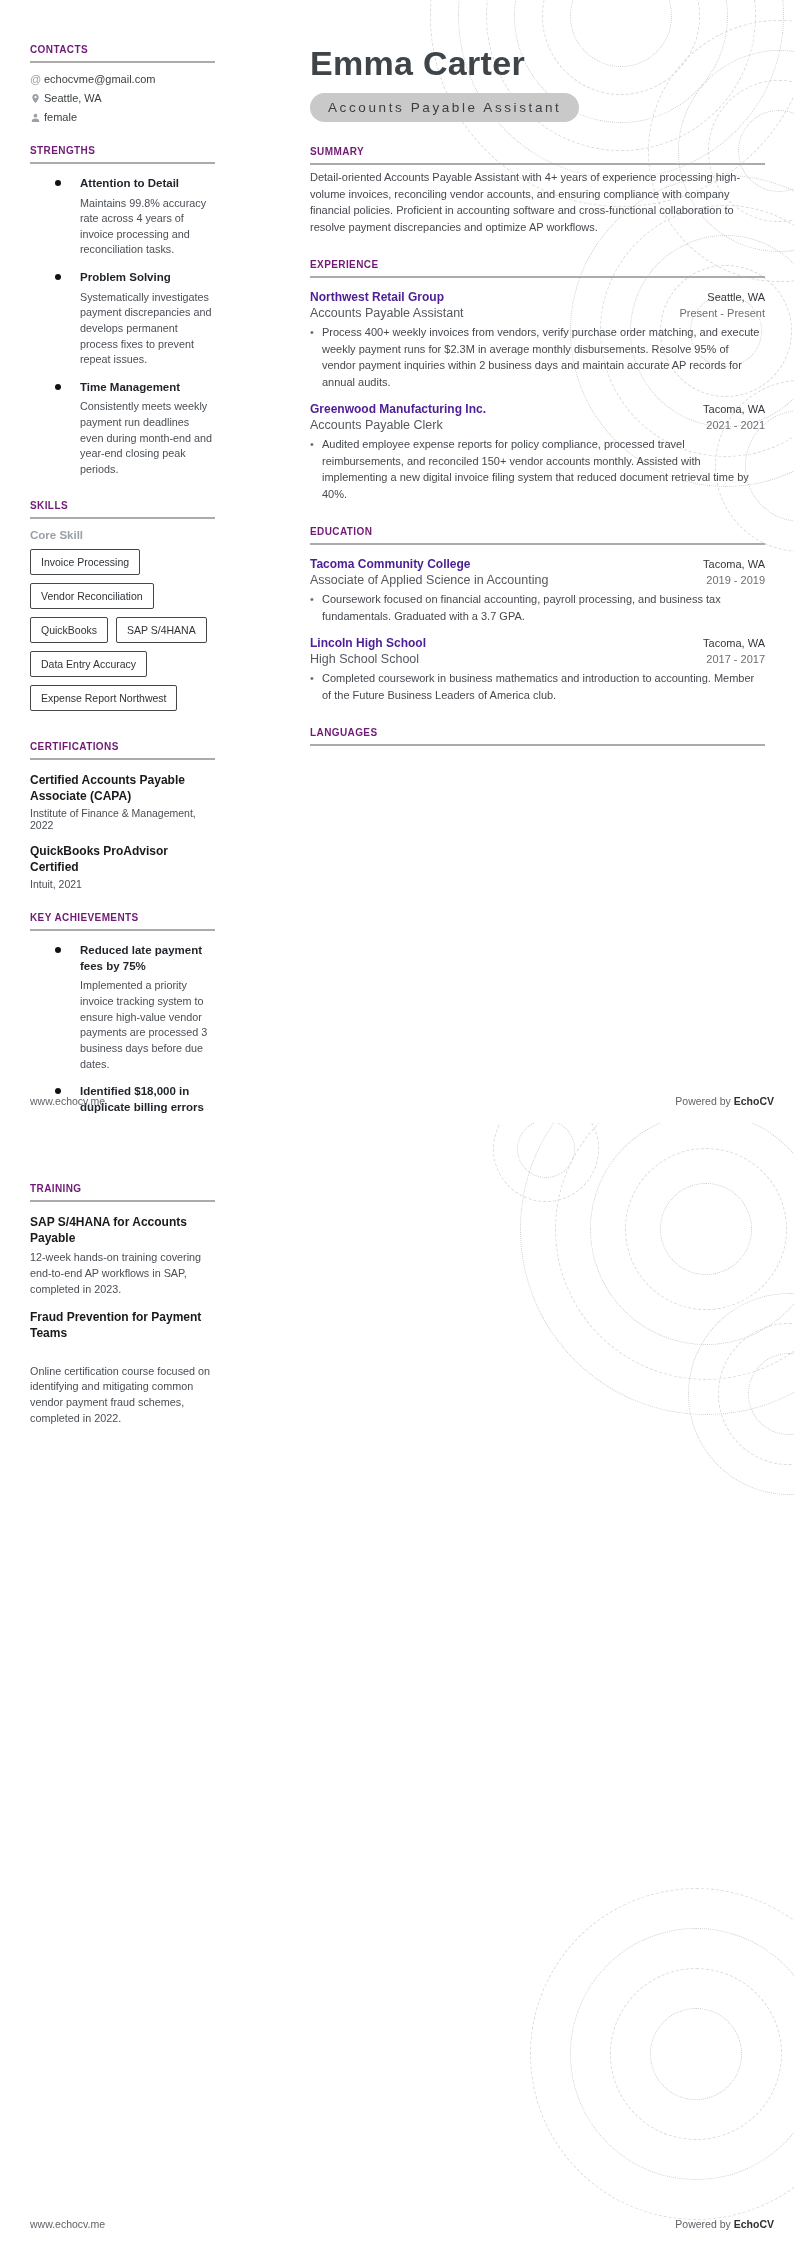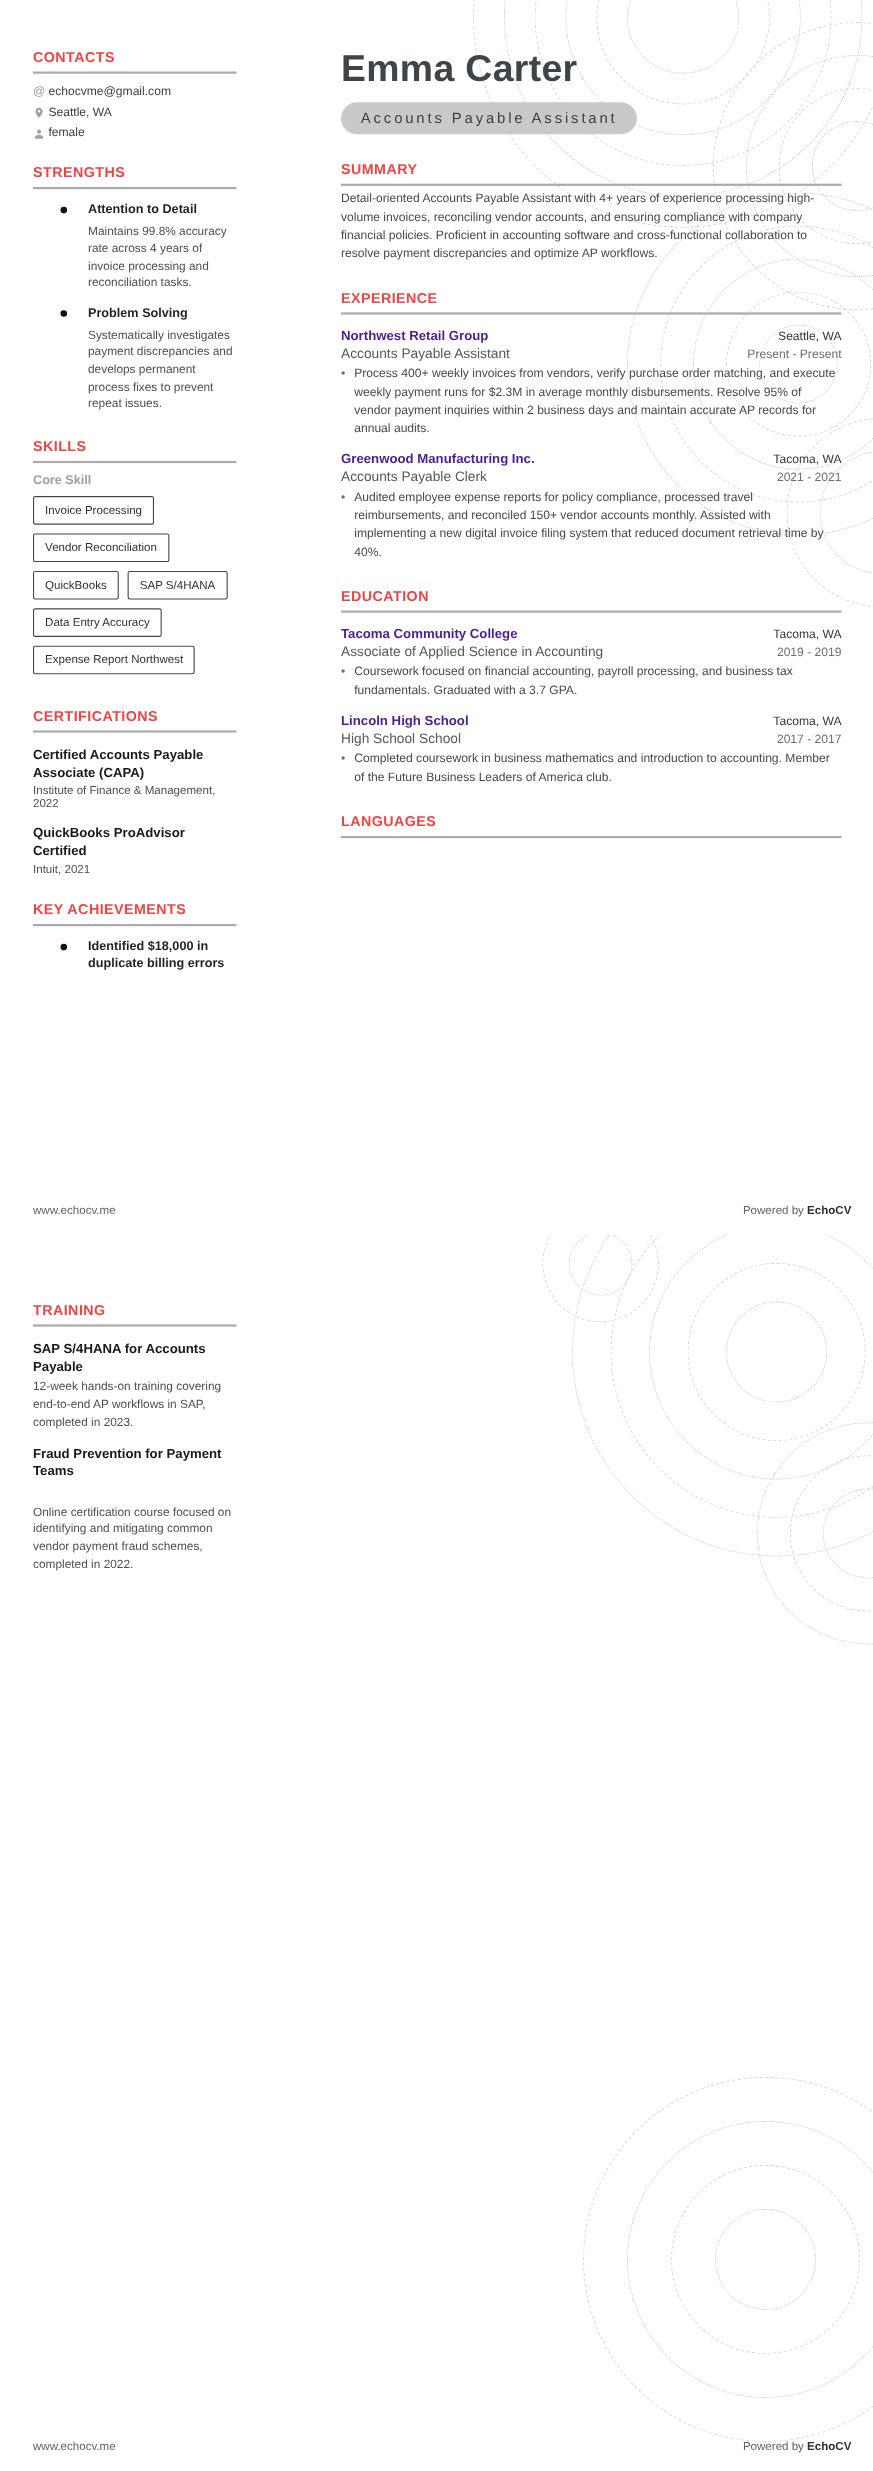--- a/index.html
+++ b/index.html
@@ -6,21 +6,21 @@
   body{width:794px;font-family:"Liberation Sans",sans-serif;color:#4a4f55;-webkit-font-smoothing:antialiased;}
   .page{position:relative;width:794px;height:1123px;background:#fff;overflow:hidden;}
   .deco-layer{position:absolute;inset:0;z-index:0;pointer-events:none;}
   .ring{position:absolute;border-radius:50%;}
   .ring.dot{border:1px dotted #cdcdcd;}
   .ring.dash{border:1px dashed #dadada;}
   .content{position:relative;z-index:1;display:flex;padding:44px 29px 0 30px;}
   .sidebar{width:185px;flex:0 0 185px;}
   .main{width:455px;margin-left:95px;flex:0 0 455px;}
 
-  .sec-title{font-size:13px;font-weight:800;letter-spacing:.4px;color:#ef4444;text-transform:uppercase;}
+  .sec-title{font-size:10px;font-weight:800;letter-spacing:.4px;color:#701a75;text-transform:uppercase;}
   .sec-rule{border:none;border-top:2px solid #ababab;margin:6px 0 0 0;}
   .sb-section{margin-bottom:22px;}
   .sb-body{margin-top:10px;}
 
   .c-row{display:flex;align-items:center;margin:7px 0;font-size:11px;color:#3c4043;}
   .c-ic{width:14px;flex:0 0 14px;display:flex;align-items:center;color:#9aa0a6;font-size:11px;line-height:1;}
 
   .bullet-item{position:relative;padding-left:50px;margin-top:12px;}
   .bdot{position:absolute;left:25px;top:4px;width:6px;height:6px;border-radius:50%;background:#101214;}
   .b-title{font-size:11.5px;font-weight:700;color:#1f2328;line-height:1.35;}
@@ -126,20 +126,25 @@
           <div class="bullet-item">
             <span class="bdot"></span>
             <div class="b-title">Attention to Detail</div>
             <div class="b-desc">Maintains 99.8% accuracy rate across 4 years of invoice processing and reconciliation tasks.</div>
           </div>
           <div class="bullet-item">
             <span class="bdot"></span>
             <div class="b-title">Problem Solving</div>
             <div class="b-desc">Systematically investigates payment discrepancies and develops permanent process fixes to prevent repeat issues.</div>
           </div>
+          <div class="bullet-item">
+            <span class="bdot"></span>
+            <div class="b-title">Time Management</div>
+            <div class="b-desc">Consistently meets weekly payment run deadlines even during month-end and year-end closing peak periods.</div>
+          </div>
         </div>
       </section>
 
       <section class="sb-section">
         <div class="sec-title">SKILLS</div>
         <hr class="sec-rule">
         <div class="group-label">Core Skill</div>
         <div class="chips">
           <span class="chip">Invoice Processing</span>
           <span class="chip">Vendor Reconciliation</span>
@@ -160,20 +165,25 @@
         <div class="cert">
           <div class="cert-title">QuickBooks ProAdvisor Certified</div>
           <div class="cert-org">Intuit, 2021</div>
         </div>
       </section>
 
       <section class="sb-section">
         <div class="sec-title">KEY ACHIEVEMENTS</div>
         <hr class="sec-rule">
         <div class="sb-body">
+          <div class="bullet-item">
+            <span class="bdot"></span>
+            <div class="b-title">Reduced late payment fees by 75%</div>
+            <div class="b-desc">Implemented a priority invoice tracking system to ensure high-value vendor payments are processed 3 business days before due dates.</div>
+          </div>
           <div class="bullet-item">
             <span class="bdot"></span>
             <div class="b-title">Identified $18,000 in duplicate billing errors</div>
 
           </div>
         </div>
       </section>
 
     </aside>
 

